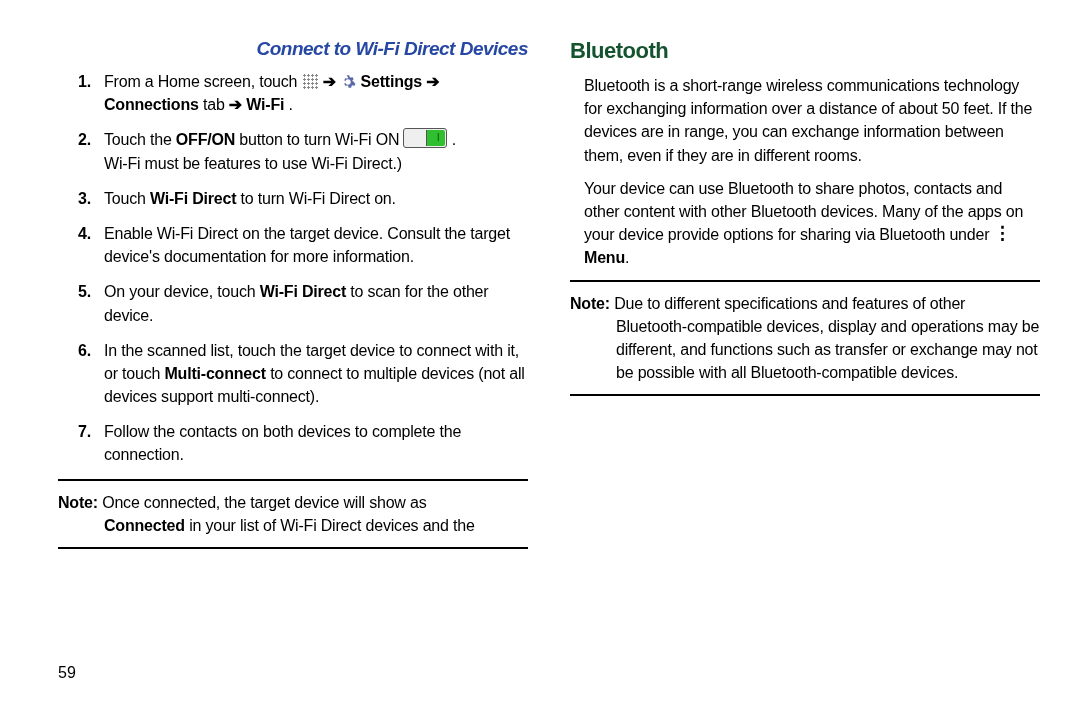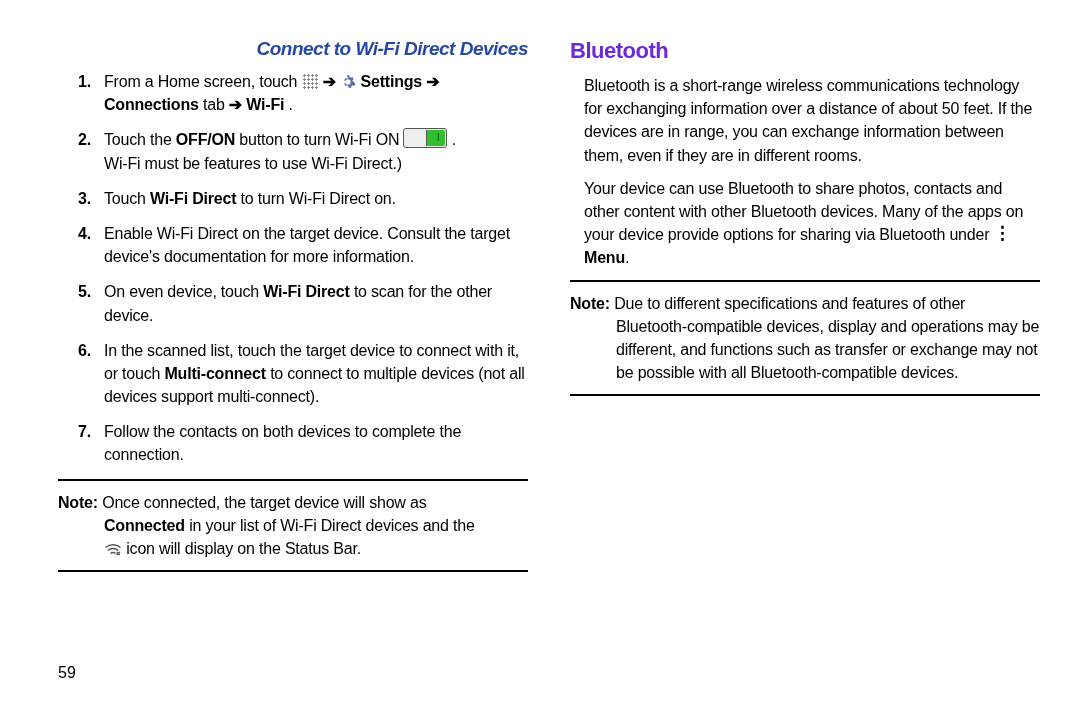--- a/index.html
+++ b/index.html
@@ -28,21 +28,21 @@
   .h-blue {
     font-style: italic;
     font-weight: 800;
     color: #2648a3;
     font-size: 19px;
     letter-spacing: -0.5px;
     margin: 0 0 10px 0;
     text-align: right;
   }
   .h-red {
-    color: #6d28d9;
+    color: #14532d;
     font-weight: 800;
     font-size: 22px;
     letter-spacing: -0.5px;
     margin: 0 0 10px 0;
   }
   ol.steps {
     list-style: none;
     padding: 0 0 0 20px;
     margin: 0;
   }
@@ -215,21 +215,21 @@
       </li>
 
       <li>
         <span class="num b">4.</span>
         <span class="body">Enable Wi-Fi Direct on the target device. Consult the target device's documentation for more information.</span>
       </li>
 
       <li>
         <span class="num b">5.</span>
         <span class="body">
-          <span>On even device, touch </span>
+          <span>On your device, touch </span>
           <span class="b">Wi-Fi Direct</span>
           <span> to scan for the other device.</span>
         </span>
       </li>
 
       <li>
         <span class="num b">6.</span>
         <span class="body">
           <span>In the scanned list, touch the target device to connect with it, or touch </span>
           <span class="b">Multi-connect</span>
@@ -246,31 +246,20 @@
     <hr class="rule">
     <div class="note-block">
       <span class="hang">
         <span class="b">Note:</span>
         <span> Once connected, the target device will show as</span>
       </span>
       <span class="hang2">
         <span class="b">Connected</span>
         <span> in your list of Wi-Fi Direct devices and the</span>
       </span>
-      <span class="hang2">
-        <span class="icon wifi-d" style="vertical-align:-3px;">
-          <svg width="18" height="16" viewBox="0 0 24 20">
-            <path fill="none" stroke="#555" stroke-width="2" d="M2 8a16 16 0 0120 0"></path>
-            <path fill="none" stroke="#555" stroke-width="2" d="M5 12a11 11 0 0114 0"></path>
-            <path fill="none" stroke="#555" stroke-width="2" d="M8.5 16a6 6 0 017 0"></path>
-            <path fill="#555" d="M17 14l4 4M21 14l-4 4" stroke="#555" stroke-width="2"></path>
-          </svg>
-        </span>
-        <span> icon will display on the Status Bar.</span>
-      </span>
     </div>
     <hr class="rule">
   </div>
 
   <div class="col right">
     <h2 class="h-red">Bluetooth</h2>
 
     <p class="para">Bluetooth is a short-range wireless communications technology for exchanging information over a distance of about 50 feet. If the devices are in range, you can exchange information between them, even if they are in different rooms.</p>
 
     <p class="para">

